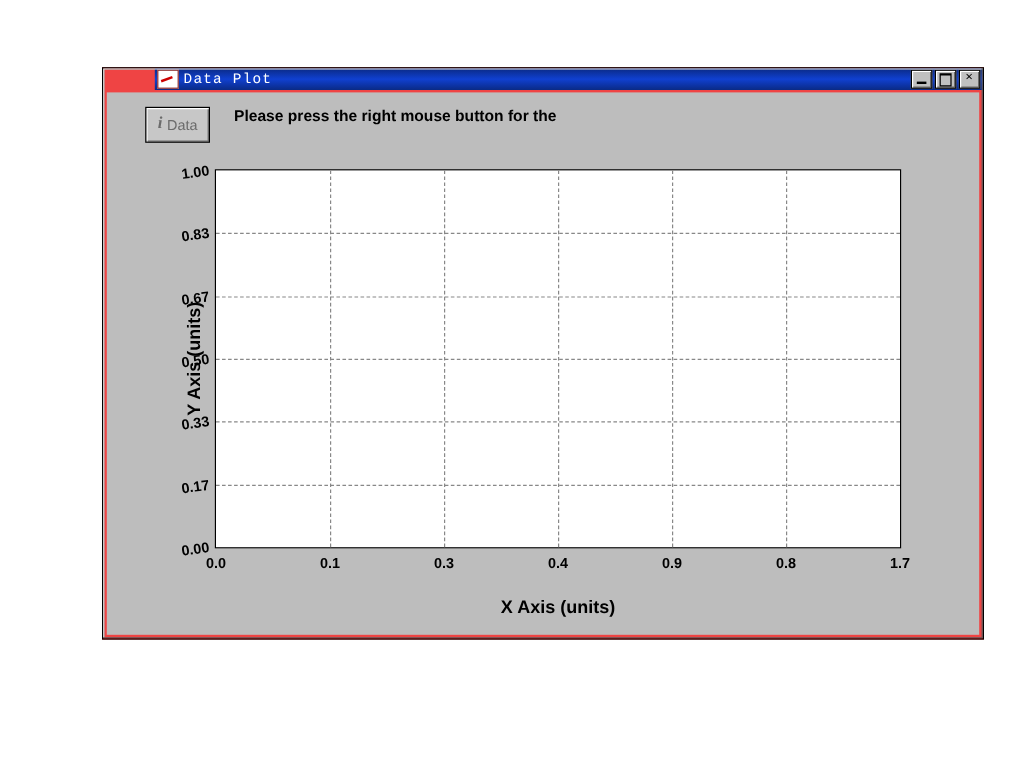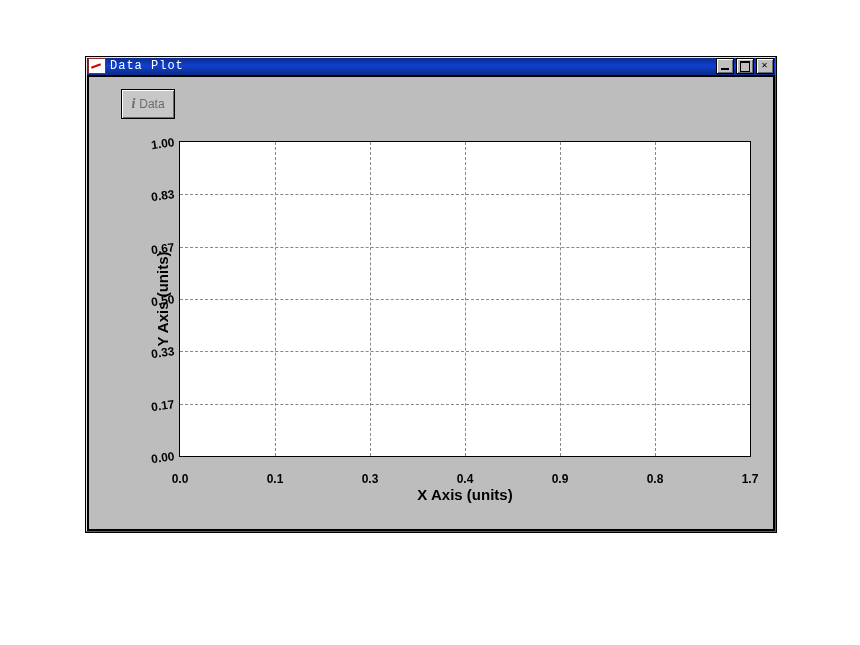--- a/index.html
+++ b/index.html
@@ -12,23 +12,24 @@
     overflow: hidden;
   }
 
   
   .window {
     position: absolute;
     left: 85px;
     top: 56px;
     width: 690px;
     height: 475px;
-    background: #000000;
+    background: #ef4444;
     border: 1px solid #000000;
     box-shadow: inset 1px 1px 0 #5a5a5a;
+    padding-left: 43px;
   }
 
   
   .titlebar {
     height: 18px;
     background: linear-gradient(to bottom, #0a2a85 0%, #1040d0 50%, #0a2a85 100%);
     display: flex;
     align-items: center;
     color: #ffffff;
     font-size: 12px;
@@ -179,30 +180,30 @@
     color: #000;
   }
   .ytick {
     right: 100%;
     margin-right: 6px;
     transform: translateY(-50%) rotate(-8deg);
     transform-origin: right center;
   }
   .xtick {
     top: 100%;
-    margin-top: 16px;
+    margin-top: 6px;
     transform: translateX(-50%);
   }
 
   
   .xlabel {
     position: absolute;
     left: 0; right: 0;
     top: 100%;
-    margin-top: 30px;
+    margin-top: 42px;
     text-align: center;
     font-size: 15px;
     font-weight: bold;
   }
   .ylabel {
     position: absolute;
     left: -65px;
     top: 50%;
     transform: translateY(-50%) rotate(-90deg);
     transform-origin: center;
@@ -235,20 +236,21 @@
   </div>
 
   <div class="client">
 
     <div class="info-btn">
       <span class="i">i</span>
       <span>Data</span>
     </div>
 
     <div class="instructions">
+      <div>Please press the right mouse button for the</div>
     </div>
 
     <div class="chart">
       <div class="plotarea">
 
         <div class="hgrid" style="top:16.666%"></div>
         <div class="hgrid" style="top:33.333%"></div>
         <div class="hgrid" style="top:50%"></div>
         <div class="hgrid" style="top:66.666%"></div>
         <div class="hgrid" style="top:83.333%"></div>

